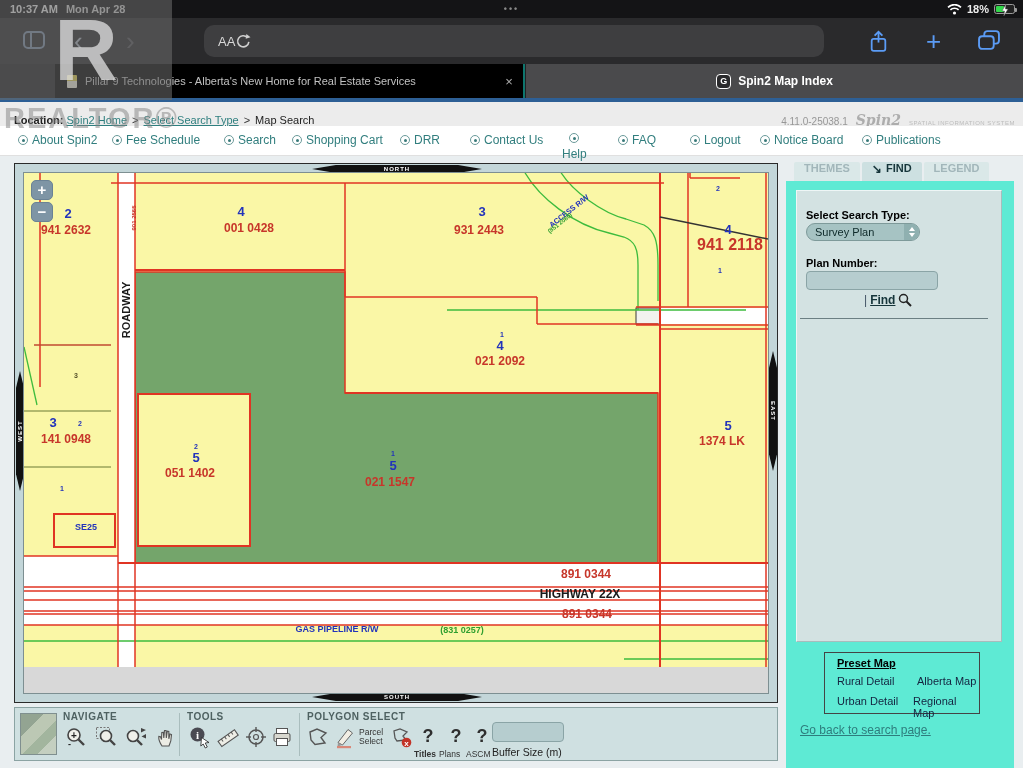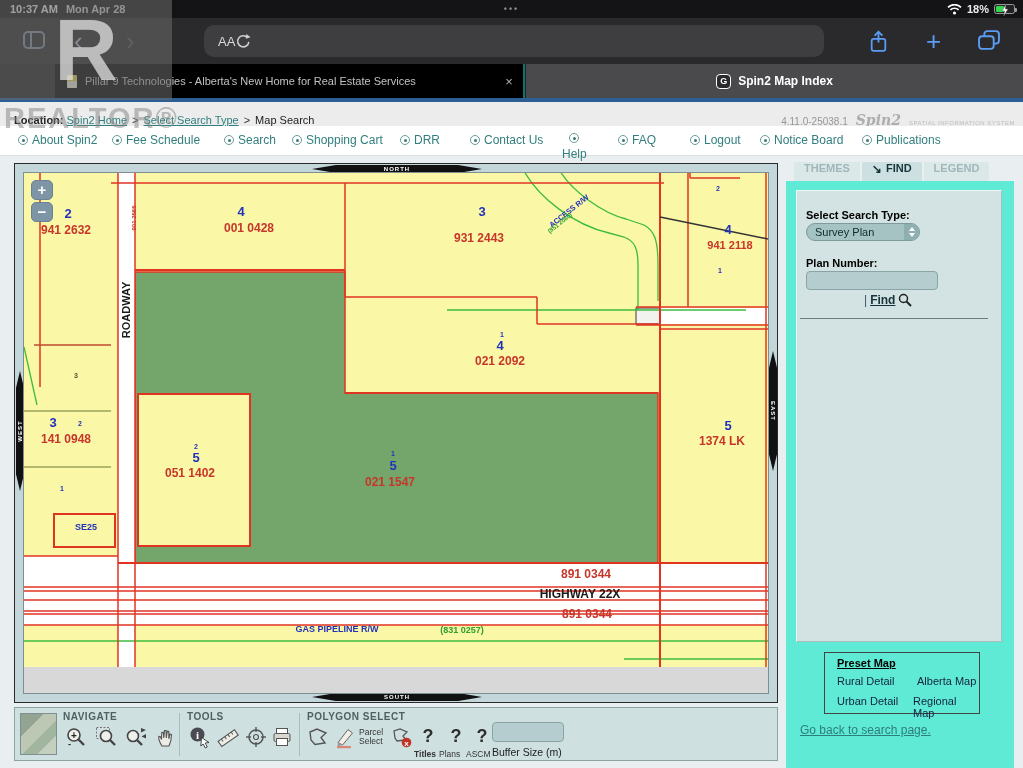--- a/index.html
+++ b/index.html
@@ -316,26 +316,26 @@
         <line x1="636" y1="44" x2="744" y2="66" stroke="#333" stroke-width="1.5"></line>
       </svg>
       <div id="maplabels">
           <div class="maplabel ml-blue" style="left: 44px; top: 40px; font-size: 13px;">2</div>
           <div class="maplabel ml-red" style="left: 42px; top: 57px; font-size: 12px;">941 2632</div>
           <div class="maplabel ml-black" style="left: 102px; top: 137px; font-size: 11px; transform: translate(-50%, -50%) rotate(-90deg);">ROADWAY</div>
           <div class="maplabel ml-red" style="left: 110px; top: 45px; font-size: 6px; transform: translate(-50%, -50%) rotate(-90deg);">901 2565</div>
           <div class="maplabel ml-blue" style="left: 217px; top: 38px; font-size: 13px;">4</div>
           <div class="maplabel ml-red" style="left: 217px; top: 55px; font-size: 12px; margin-left: 8px;">001 0428</div>
           <div class="maplabel ml-blue" style="left: 458px; top: 38px; font-size: 13px;">3</div>
-          <div class="maplabel ml-red" style="left: 455px; top: 57px; font-size: 12px; margin-top: 8px;">931 2443</div>
+          <div class="maplabel ml-red" style="left: 455px; top: 57px; font-size: 12px;">931 2443</div>
           <div class="maplabel ml-blue" style="left: 545px; top: 38px; font-size: 7.5px; transform: translate(-50%, -50%) rotate(-38deg);">ACCESS R/W</div>
           <div class="maplabel ml-green" style="left: 536px; top: 50px; font-size: 6px; transform: translate(-50%, -50%) rotate(-38deg);">(851 2080)</div>
           <div class="maplabel ml-blue" style="left: 694px; top: 15px; font-size: 7px;">2</div>
           <div class="maplabel ml-blue" style="left: 704px; top: 56px; font-size: 13px;">4</div>
-          <div class="maplabel ml-red" style="left: 706px; top: 72px; font-size: 11px;">941 2118</div>
+          <div class="maplabel ml-red" style="left: 706px; top: 72px; font-size: 16px;">941 2118</div>
           <div class="maplabel ml-blue" style="left: 696px; top: 97px; font-size: 7px;">1</div>
           <div class="maplabel ml-blue" style="left: 478px; top: 161px; font-size: 7px;">1</div>
           <div class="maplabel ml-blue" style="left: 476px; top: 172px; font-size: 13px;">4</div>
           <div class="maplabel ml-red" style="left: 476px; top: 188px; font-size: 12px;">021 2092</div>
           <div class="maplabel ml-dark" style="left: 52px; top: 202px; font-size: 7px;">3</div>
           <div class="maplabel ml-blue" style="left: 29px; top: 249px; font-size: 13px;">3</div>
           <div class="maplabel ml-blue" style="left: 56px; top: 250px; font-size: 7px;">2</div>
           <div class="maplabel ml-red" style="left: 42px; top: 266px; font-size: 12px;">141 0948</div>
           <div class="maplabel ml-blue" style="left: 38px; top: 315px; font-size: 7px;">1</div>
           <div class="maplabel ml-blue" style="left: 62px; top: 354px; font-size: 9px;">SE25</div>

